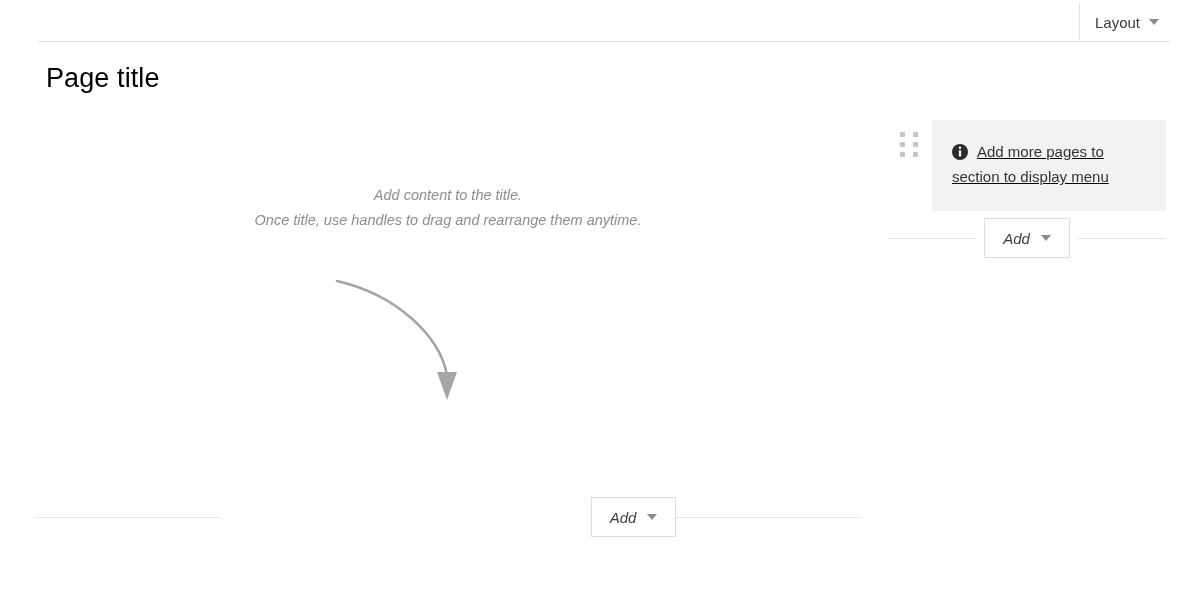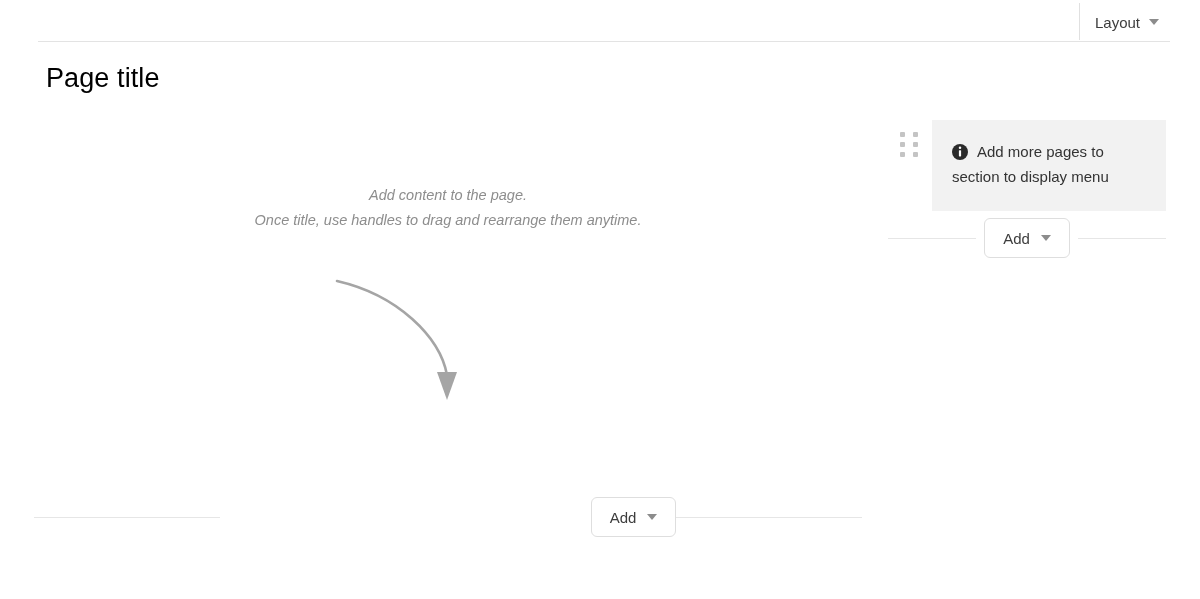--- a/index.html
+++ b/index.html
@@ -104,45 +104,47 @@
   .divider {
     flex: 1 1 auto;
     height: 1px;
     background: #e6e6e6;
   }
   .add-button {
     flex: 0 0 auto;
     box-sizing: border-box;
     background: #ffffff;
     border: 1px solid #dedede;
-    border-radius: 6px;
+    border-radius: 0;
     height: 40px;
     padding: 0 18px;
     display: flex;
     align-items: center;
     gap: 11px;
     cursor: pointer;
+    font-style: italic;
   }
   .add-button .lbl {
     font-size: 15px;
     color: #3d3d3d;
     line-height: 1;
   }
   #main-add-row .add-button { margin: 0 0 0 371px; }
 
   
   #right-rail {
     position: absolute;
     left: 888px; top: 120px;
     width: 278px;
   }
   #menu-block {
     position: relative;
     display: flex;
     align-items: flex-end;
+    text-decoration: underline;
   }
   #drag-handle {
     position: absolute;
     left: 12px; top: 12px;
     width: 20px;
     height: 26px;
     display: grid;
     grid-template-columns: repeat(2, 5px);
     grid-template-rows: repeat(3, 5px);
     gap: 5px 8px;
@@ -190,21 +192,21 @@
   <div id="layout-separator"></div>
   <div id="layout-button">
     <span class="lbl">Layout</span>
     <span class="caret"></span>
   </div>
 </div>
 
 <h1 id="page-title">Page title</h1>
 
 <div id="empty-state">
-  <div class="line">Add content to the page.</div>
+  <div class="line">Add content to the title.</div>
   <div class="line">Once title, use handles to drag and rearrange them anytime.</div>
 </div>
 
 <div id="arrow-wrap">
   <svg width="170" height="150" viewBox="0 0 170 150" xmlns="http://www.w3.org/2000/svg">
     <path d="M17 16 C 78 30, 120 72, 127 110" fill="none" stroke="#a5a5a5" stroke-width="2.6" stroke-linecap="round"></path>
     <path d="M127 135 L117 107 L137 107 Z" fill="#a5a5a5"></path>
   </svg>
 </div>
 

